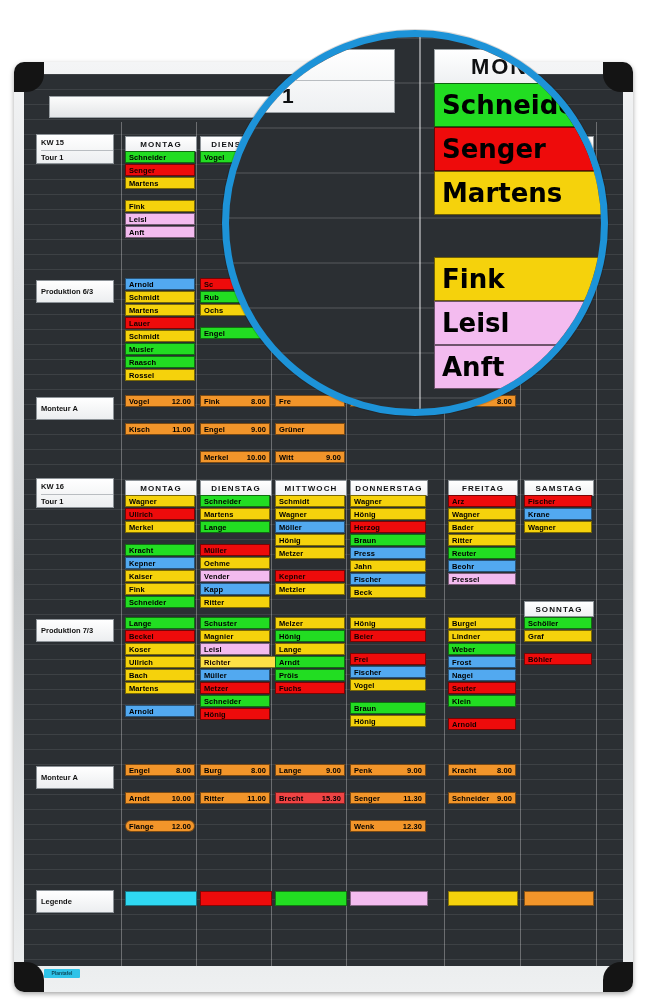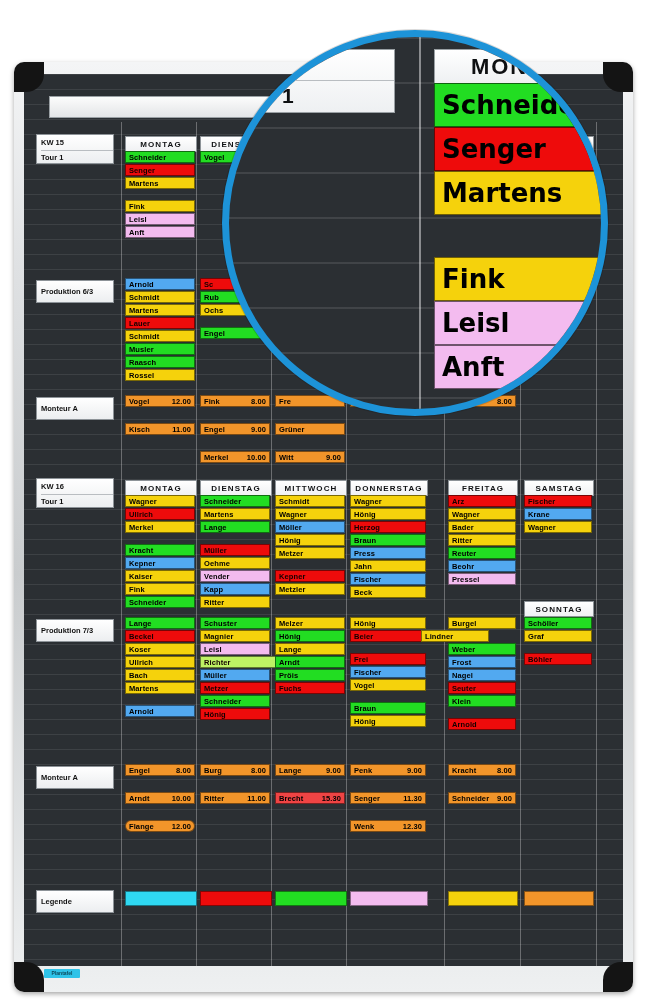--- a/index.html
+++ b/index.html
@@ -249,40 +249,40 @@
     <div class="magnet" style="width: 70px; background: rgb(34, 221, 34); left: 125px; top: 617px;">Lange</div>
     <div class="magnet red" style="width: 70px; background: rgb(238, 11, 11); left: 125px; top: 630px;">Beckel</div>
     <div class="magnet" style="width: 70px; background: rgb(245, 210, 12); left: 125px; top: 643px;">Koser</div>
     <div class="magnet" style="width: 70px; background: rgb(245, 210, 12); left: 125px; top: 656px;">Ullrich</div>
     <div class="magnet" style="width: 70px; background: rgb(245, 210, 12); left: 125px; top: 669px;">Bach</div>
     <div class="magnet" style="width: 70px; background: rgb(245, 210, 12); left: 125px; top: 682px;">Martens</div>
     <div class="magnet" style="width: 70px; background: rgb(82, 169, 240); left: 125px; top: 705px;">Arnold</div>
     <div class="magnet" style="width: 70px; background: rgb(34, 221, 34); left: 200px; top: 617px;">Schuster</div>
     <div class="magnet" style="width: 70px; background: rgb(245, 210, 12); left: 200px; top: 630px;">Magnier</div>
     <div class="magnet" style="width: 70px; background: rgb(243, 187, 239); left: 200px; top: 643px;">Leisl</div>
-    <div class="magnet red" style="width: 78px; background: #bef264; left: 200px; top: 656px; text-align: right;">Richter</div>
+    <div class="magnet red" style="width: 78px; background: #fde047; left: 200px; top: 656px; text-align: right;">Richter</div>
     <div class="magnet" style="width: 70px; background: rgb(82, 169, 240); left: 200px; top: 669px;">Müller</div>
     <div class="magnet red" style="width: 70px; background: rgb(238, 11, 11); left: 200px; top: 682px;">Metzer</div>
     <div class="magnet" style="width: 70px; background: rgb(34, 221, 34); left: 200px; top: 695px;">Schneider</div>
     <div class="magnet red" style="width: 70px; background: rgb(238, 11, 11); left: 200px; top: 708px;">Hönig</div>
     <div class="magnet" style="width: 70px; background: rgb(245, 210, 12); left: 275px; top: 617px;">Melzer</div>
     <div class="magnet" style="width: 70px; background: rgb(34, 221, 34); left: 275px; top: 630px;">Hönig</div>
     <div class="magnet" style="width: 70px; background: rgb(245, 210, 12); left: 275px; top: 643px;">Lange</div>
     <div class="magnet" style="width: 70px; background: rgb(34, 221, 34); left: 275px; top: 656px;">Arndt</div>
     <div class="magnet" style="width: 70px; background: rgb(34, 221, 34); left: 275px; top: 669px;">Pröis</div>
     <div class="magnet red" style="width: 70px; background: rgb(238, 11, 11); left: 275px; top: 682px;">Fuchs</div>
     <div class="magnet" style="width: 76px; background: rgb(245, 210, 12); left: 350px; top: 617px;">Hönig</div>
     <div class="magnet red" style="width: 76px; background: rgb(238, 11, 11); left: 350px; top: 630px;">Beier</div>
     <div class="magnet red" style="width: 76px; background: rgb(238, 11, 11); left: 350px; top: 653px;">Frei</div>
     <div class="magnet" style="width: 76px; background: rgb(82, 169, 240); left: 350px; top: 666px;">Fischer</div>
     <div class="magnet" style="width: 76px; background: rgb(245, 210, 12); left: 350px; top: 679px;">Vogel</div>
     <div class="magnet" style="width: 76px; background: rgb(34, 221, 34); left: 350px; top: 702px;">Braun</div>
     <div class="magnet" style="width: 76px; background: rgb(245, 210, 12); left: 350px; top: 715px;">Hönig</div>
     <div class="magnet" style="width: 68px; background: rgb(245, 210, 12); left: 448px; top: 617px;">Burgel</div>
-    <div class="magnet" style="width: 68px; background: rgb(245, 210, 12); left: 421px; top: 630px;">Lindner</div>
+    <div class="magnet" style="width: 68px; background: rgb(245, 210, 12); left: 448px; top: 630px;">Lindner</div>
     <div class="magnet" style="width: 68px; background: rgb(34, 221, 34); left: 448px; top: 643px;">Weber</div>
     <div class="magnet" style="width: 68px; background: rgb(82, 169, 240); left: 448px; top: 656px;">Frost</div>
     <div class="magnet" style="width: 68px; background: rgb(82, 169, 240); left: 448px; top: 669px;">Nagel</div>
     <div class="magnet red" style="width: 68px; background: rgb(238, 11, 11); left: 448px; top: 682px;">Seuter</div>
     <div class="magnet" style="width: 68px; background: rgb(34, 221, 34); left: 448px; top: 695px;">Klein</div>
     <div class="magnet red" style="width: 68px; background: rgb(238, 11, 11); left: 448px; top: 718px;">Arnold</div>
     <div class="day-head" style="width: 68px; left: 524px; top: 601px;">SONNTAG</div>
     <div class="magnet" style="width: 68px; background: rgb(34, 221, 34); left: 524px; top: 617px;">Schöller</div>
     <div class="magnet" style="width: 68px; background: rgb(245, 210, 12); left: 524px; top: 630px;">Graf</div>
     <div class="magnet red" style="width: 68px; background: rgb(238, 11, 11); left: 524px; top: 653px;">Böhler</div>

